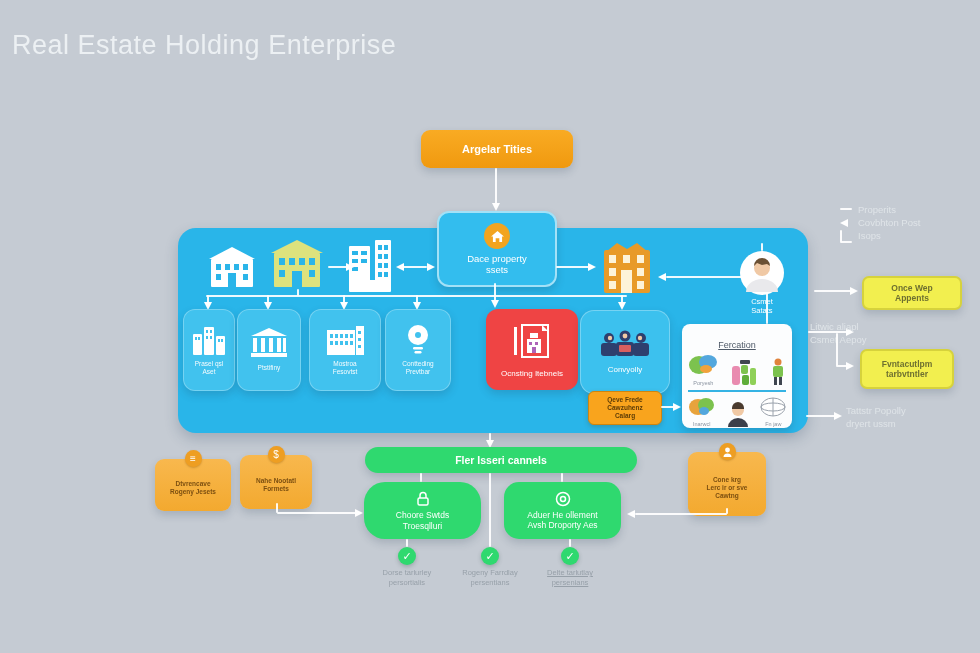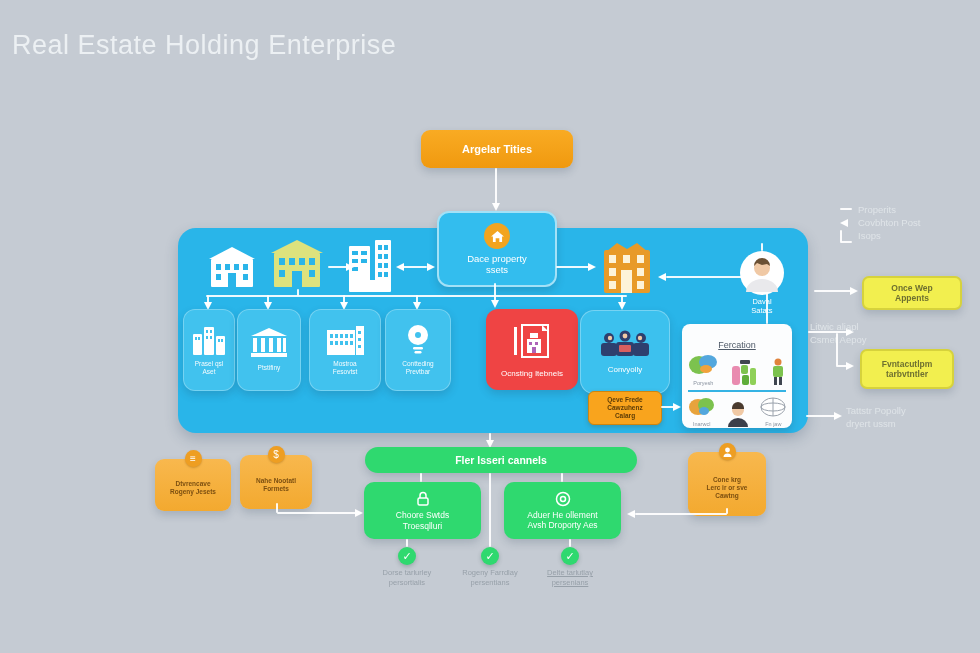--- a/index.html
+++ b/index.html
@@ -257,21 +257,21 @@
   </div>
 
   <svg class="abs" style="left:740px;top:251px;" width="44" height="44" viewBox="0 0 44 44">
     <circle cx="22" cy="22" r="22" fill="#fff"></circle>
     <path d="M6 41 a16 13 0 0 1 32 0z" fill="#e9e9ec"></path>
     <circle cx="22" cy="17" r="8" fill="#f0c9a5"></circle>
     <path d="M14 15 a8 8 0 0 1 16 0 l-3 -2 -5 1 -5 -2 -3 3z" fill="#6b5134"></path>
   </svg>
   <div class="line" style="left:761px;top:243px;width:2px;height:8px;"></div>
   <div class="abs" style="left:726px;top:297px;width:72px;text-align:center;">
-    <div class="lbl-s" style="font-size:7.5px;line-height:9px;">Daval</div>
+    <div class="lbl-s" style="font-size:7.5px;line-height:9px;">Csmet</div>
     <div class="lbl-s" style="font-size:7.5px;line-height:9px;">Satats</div>
   </div>
 
   <div class="abs" style="left:682px;top:324px;width:110px;height:104px;background:#fcfdfe;border-radius:8px;box-shadow:0 4px 9px rgba(30,50,70,.2);">
     <div style="text-align:center;font-size:9px;color:#4f5a68;margin-top:16px;text-decoration:underline;">Fercation</div>
     <div style="display:flex;justify-content:space-around;align-items:flex-end;margin-top:2px;height:34px;">
       <div style="text-align:center;">
         <svg width="30" height="22" viewBox="0 0 30 22">
             <ellipse cx="11" cy="11" rx="10" ry="9" fill="#7cc24e"></ellipse>
             <ellipse cx="20" cy="8" rx="9" ry="7" fill="#53a7dd"></ellipse>
@@ -369,29 +369,29 @@
   <div class="line" style="left:489px;top:433px;width:2px;height:9px;"></div>
   <div class="arr arr-d" style="left:486px;top:440px;"></div>
 
   <div class="box green" style="left:365px;top:447px;width:272px;height:26px;border-radius:13px;">
     <span class="wt" style="font-size:10.5px;font-weight:bold;">Fler Isseri cannels</span>
   </div>
   <div class="line" style="left:420px;top:473px;width:2px;height:9px;"></div>
   <div class="line" style="left:561px;top:473px;width:2px;height:9px;"></div>
   <div class="line" style="left:489px;top:473px;width:2px;height:74px;"></div>
 
-  <div class="box green" style="left:364px;top:482px;width:117px;height:57px;border-radius:10px;">
+  <div class="box green" style="left:364px;top:482px;width:117px;height:57px;border-radius:21px;">
     <svg width="16" height="17" viewBox="0 0 16 17" style="margin-bottom:3px;">
       <rect x="3" y="8" width="10" height="7" rx="1.5" fill="none" stroke="#fff" stroke-width="1.5"></rect>
       <path d="M5 8 v-2.5 a3 3 0 0 1 6 0 V8" fill="none" stroke="#fff" stroke-width="1.5"></path>
     </svg>
     <span class="wt" style="font-size:8.5px;line-height:10.5px;">Choore Swtds</span>
     <span class="wt" style="font-size:8.5px;line-height:10.5px;">Troesqlluri</span>
   </div>
-  <div class="box green" style="left:504px;top:482px;width:117px;height:57px;border-radius:10px;">
+  <div class="box green" style="left:504px;top:482px;width:117px;height:57px;border-radius:15px;">
     <svg width="16" height="16" viewBox="0 0 16 16" style="margin-bottom:3px;">
       <circle cx="8" cy="8" r="6.5" fill="none" stroke="#fff" stroke-width="1.5"></circle>
       <circle cx="8" cy="8" r="2.5" fill="none" stroke="#fff" stroke-width="1.5"></circle>
     </svg>
     <span class="wt" style="font-size:8.5px;line-height:10.5px;">Aduer He ollement</span>
     <span class="wt" style="font-size:8.5px;line-height:10.5px;">Avsh Droporty Aes</span>
   </div>
 
   <div class="box orange-soft" style="left:155px;top:459px;width:76px;height:46px;border-radius:9px;padding-top:6px;">
     <div class="ocircle" style="position:absolute;top:-9px;">≡</div>

